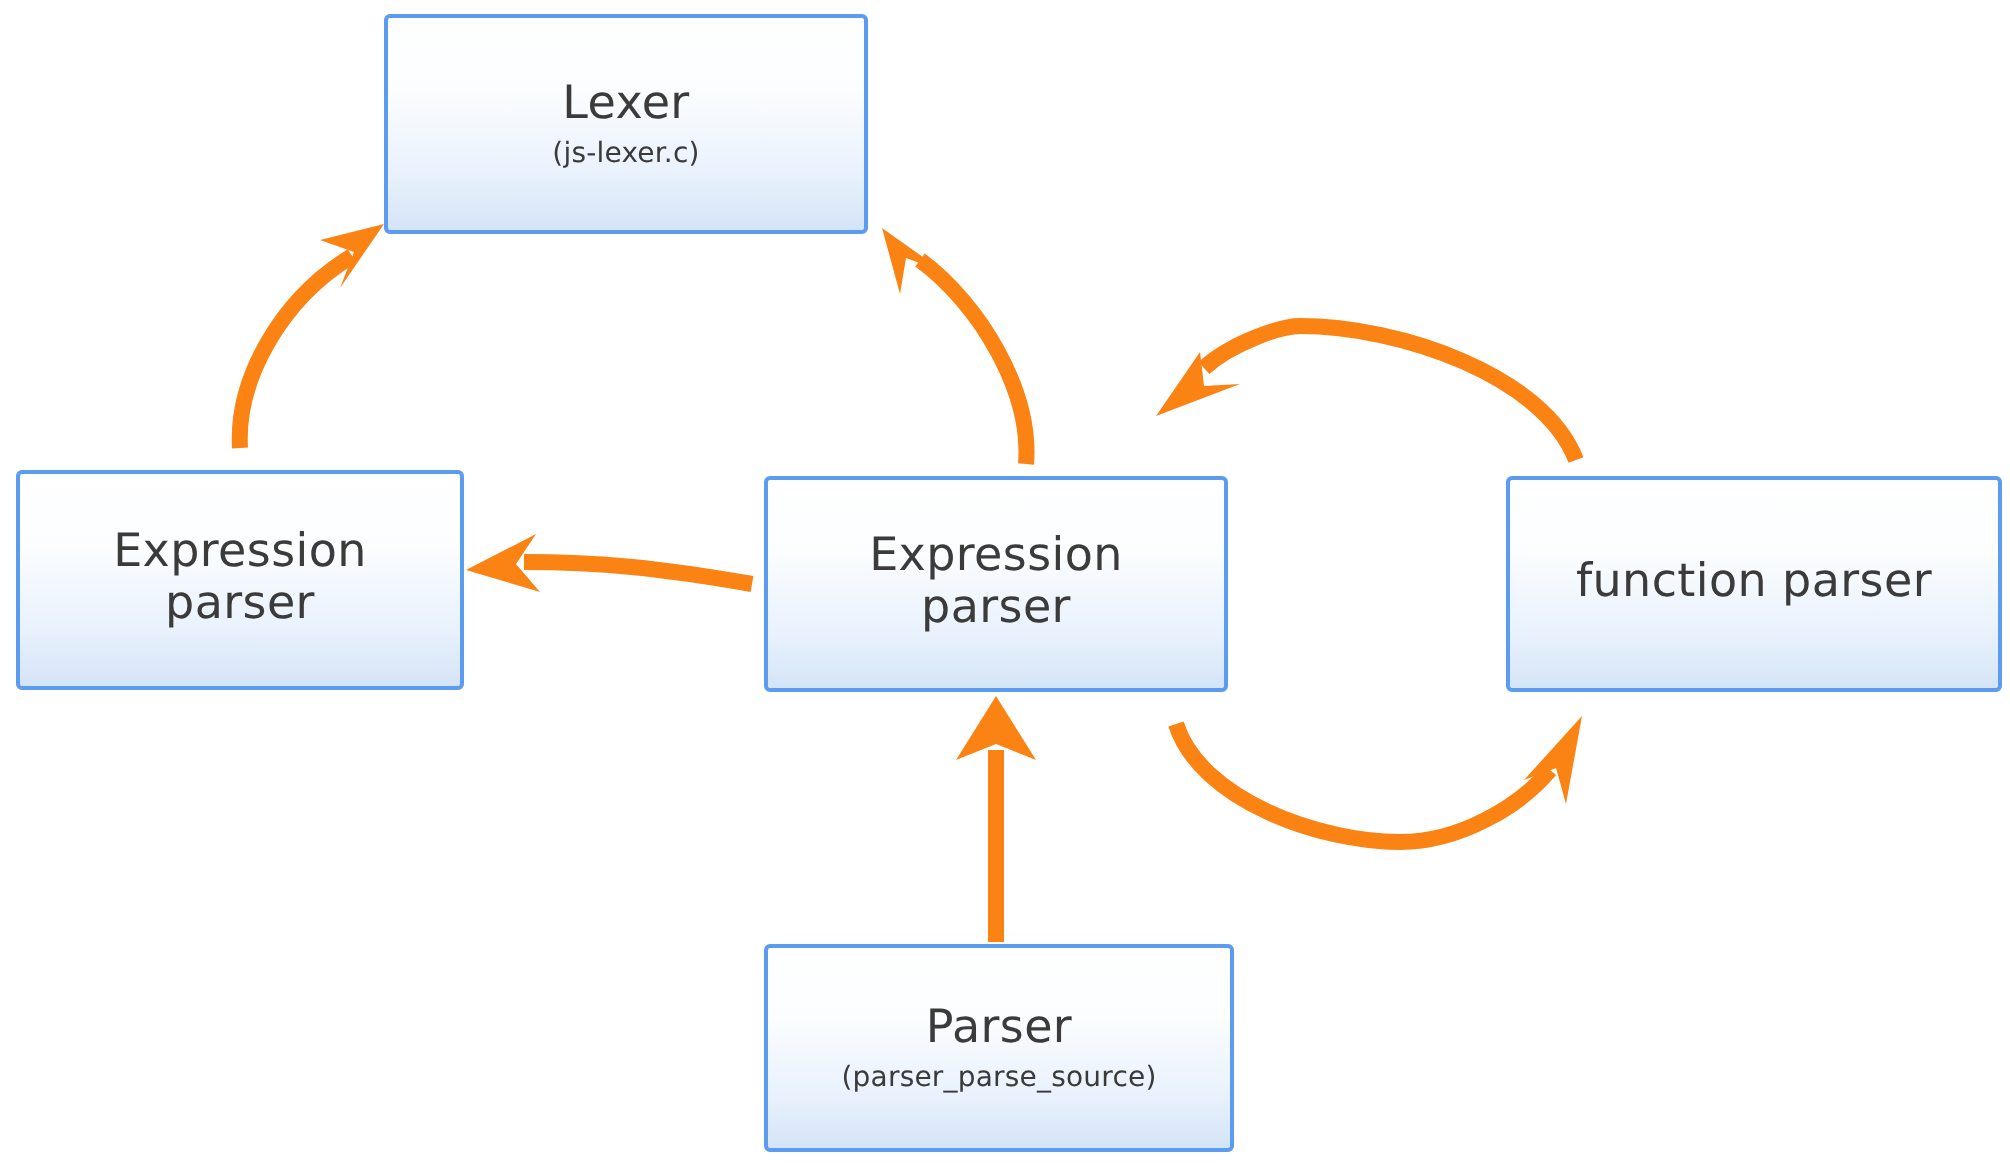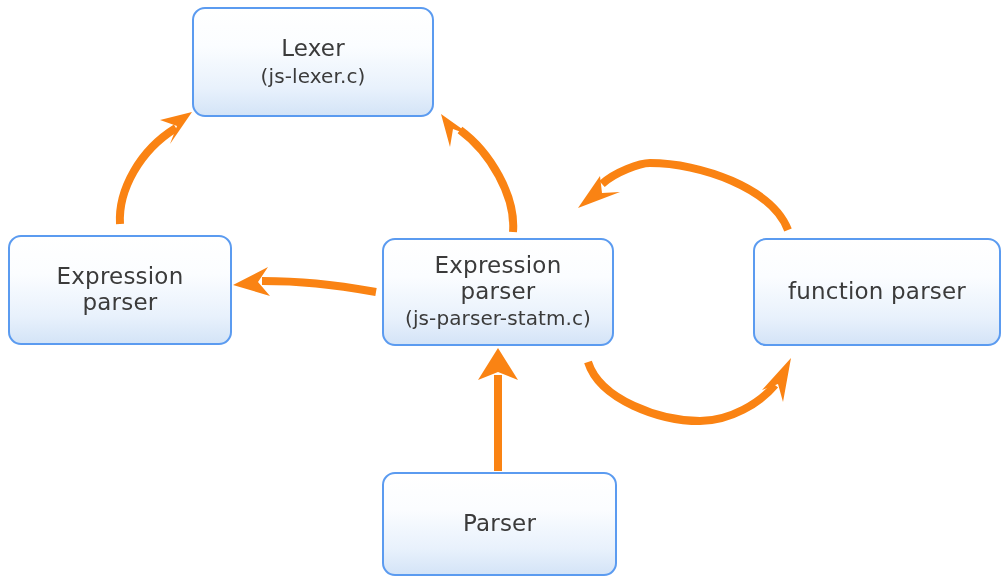--- a/index.html
+++ b/index.html
@@ -12,38 +12,38 @@
     width: 1005px;
     height: 584px;
     background: #ffffff;
     overflow: hidden;
     font-family: "DejaVu Sans", sans-serif;
   }
   .node {
     position: absolute;
     box-sizing: border-box;
     border: 2px solid #5b9bf0;
-    border-radius: 13px;
+    border-radius: 3px;
     background: linear-gradient(to bottom, #ffffff 0%, #fbfdff 35%, #e8f1fc 75%, #d4e4f7 100%);
     display: flex;
     flex-direction: column;
     align-items: center;
     justify-content: center;
     color: #333333;
     text-align: center;
     line-height: 1.18;
   }
   .node .title {
     font-size: 23px;
     color: #3b3b3b;
     letter-spacing: 0.2px;
     white-space: nowrap;
   }
   .node .sub {
-    font-size: 20px;
+    font-size: 14px;
     color: #3b3b3b;
     letter-spacing: 0.1px;
     white-space: nowrap;
     margin-top: 3px;
   }
   .node.two-line .title {
     line-height: 1.12;
   }
   #arrows {
     position: absolute;
@@ -108,24 +108,24 @@
   </div>
 
   <div class="node two-line" style="left:8px; top:235px; width:224px; height:110px;">
     <div class="title">Expression</div>
     <div class="title">parser</div>
   </div>
 
   <div class="node two-line" style="left:382px; top:238px; width:232px; height:108px;">
     <div class="title">Expression</div>
     <div class="title">parser</div>
-    <div class="sub">(js-parser-statm.c)</div>
   </div>
 
   <div class="node" style="left:753px; top:238px; width:248px; height:108px;">
     <div class="title">function parser</div>
   </div>
 
   <div class="node" style="left:382px; top:472px; width:235px; height:104px;">
     <div class="title">Parser</div>
+    <div class="sub">(parser_parse_source)</div>
   </div>
 
 </div>
 
 </body></html>

